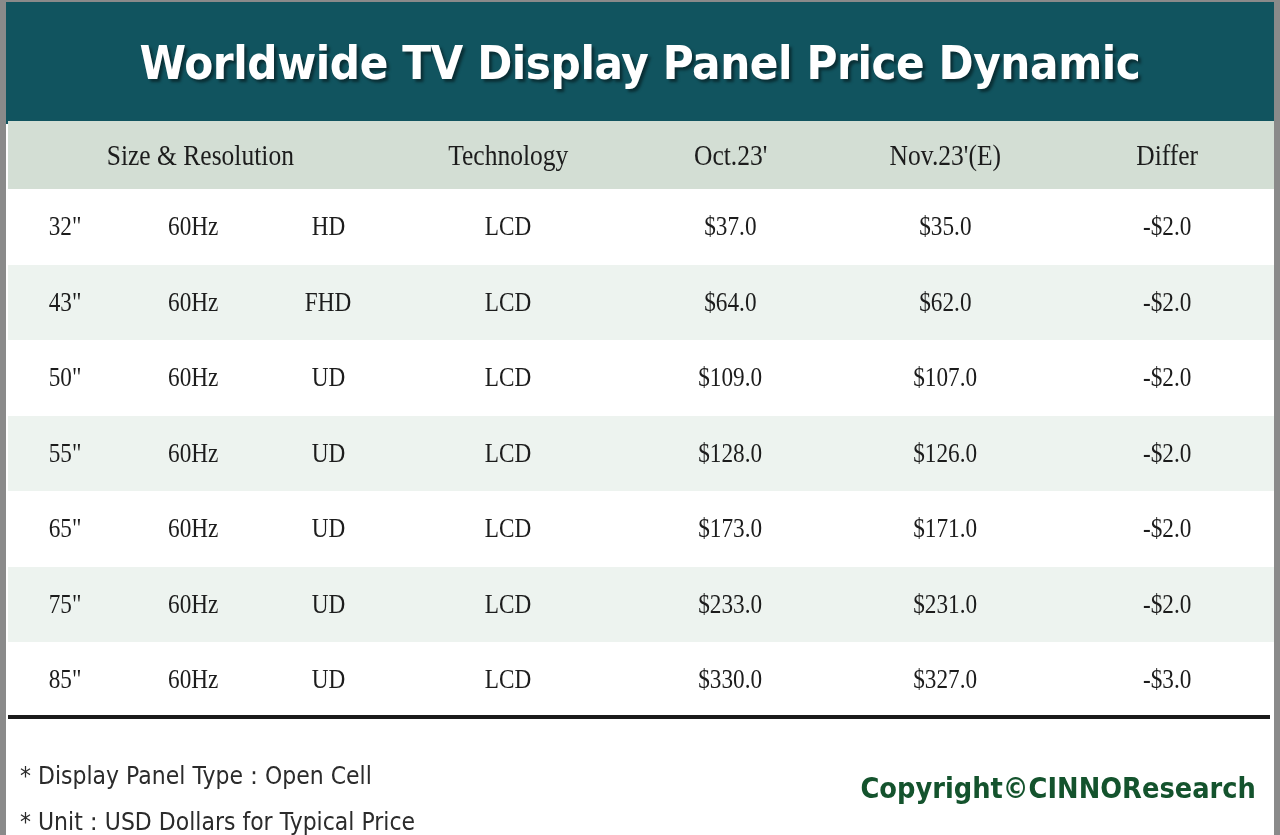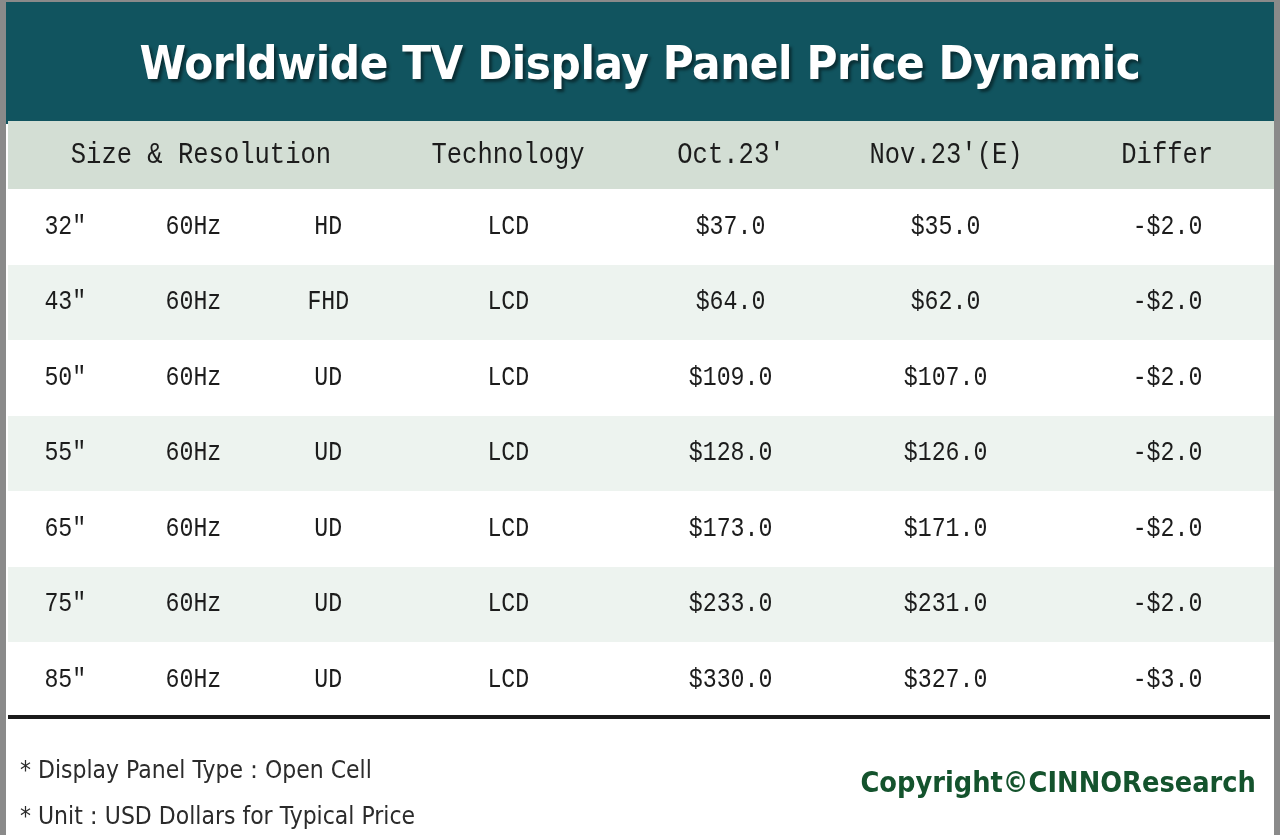--- a/index.html
+++ b/index.html
@@ -59,21 +59,21 @@
     border-collapse: collapse;
     table-layout: fixed;
   }
   table.grid td, table.grid th {
     padding: 0;
     margin: 0;
     border: 0;
     text-align: center;
     font-weight: normal;
     color: #1c1c1c;
-    font-family: Liberation Mono, monospace;
+    font-family: Liberation Serif, serif;
   }
 
   
   tr.head-row th {
     background: #d3ded4;
     height: 68px;
     font-size: 29px;
     transform: none;
     vertical-align: middle;
   }
@@ -102,21 +102,21 @@
   }
 
   
   .footer {
     position: absolute;
     left: 2px;
     right: 4px;
     top: 713px;
     bottom: 0;
     border-top: 4px solid #1a1a1a;
-    padding-top: 14px;
+    padding-top: 20px;
     box-sizing: border-box;
   }
   .footer-inner {
     position: relative;
     width: 100%;
     height: 100%;
   }
   .notes {
     position: absolute;
     left: 12px;

